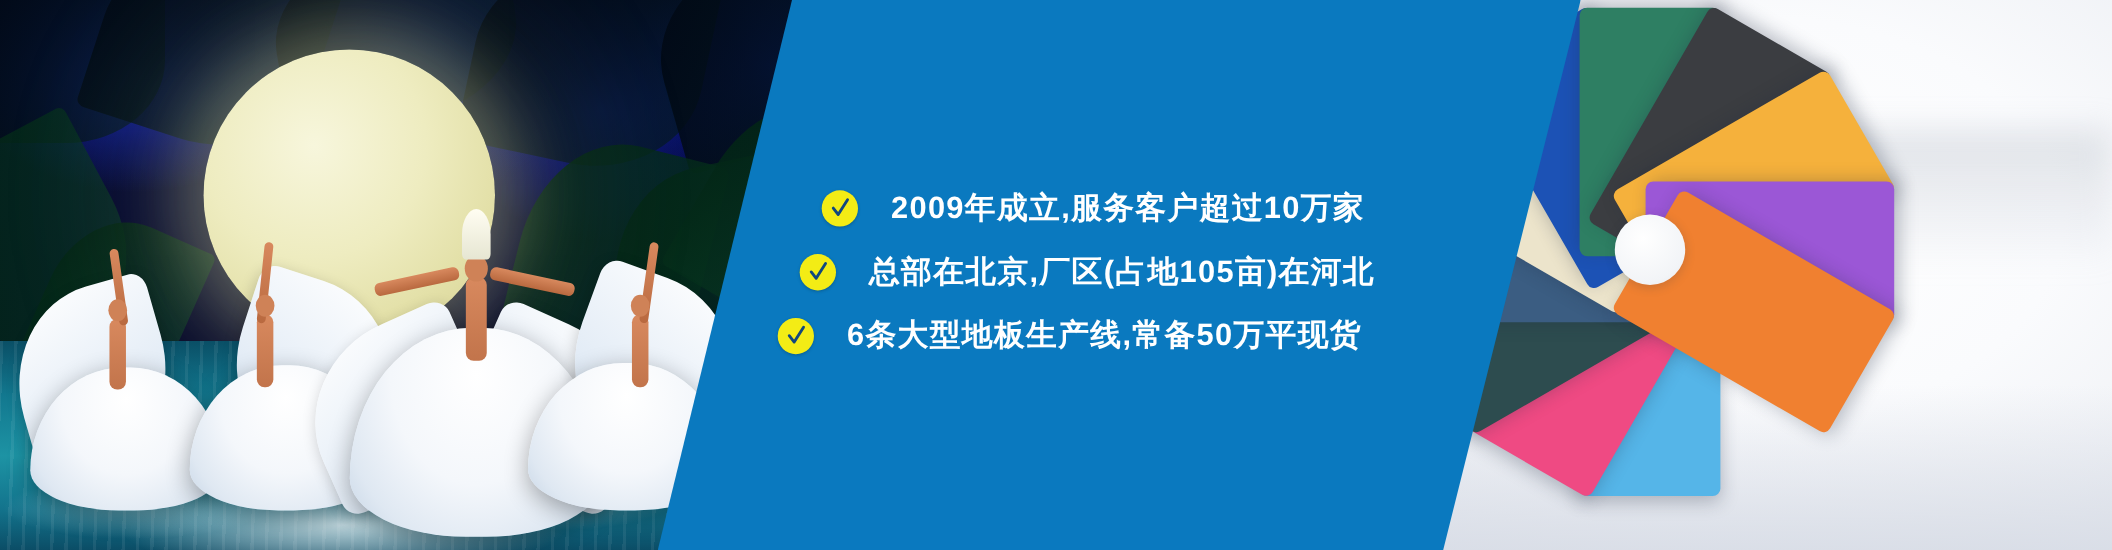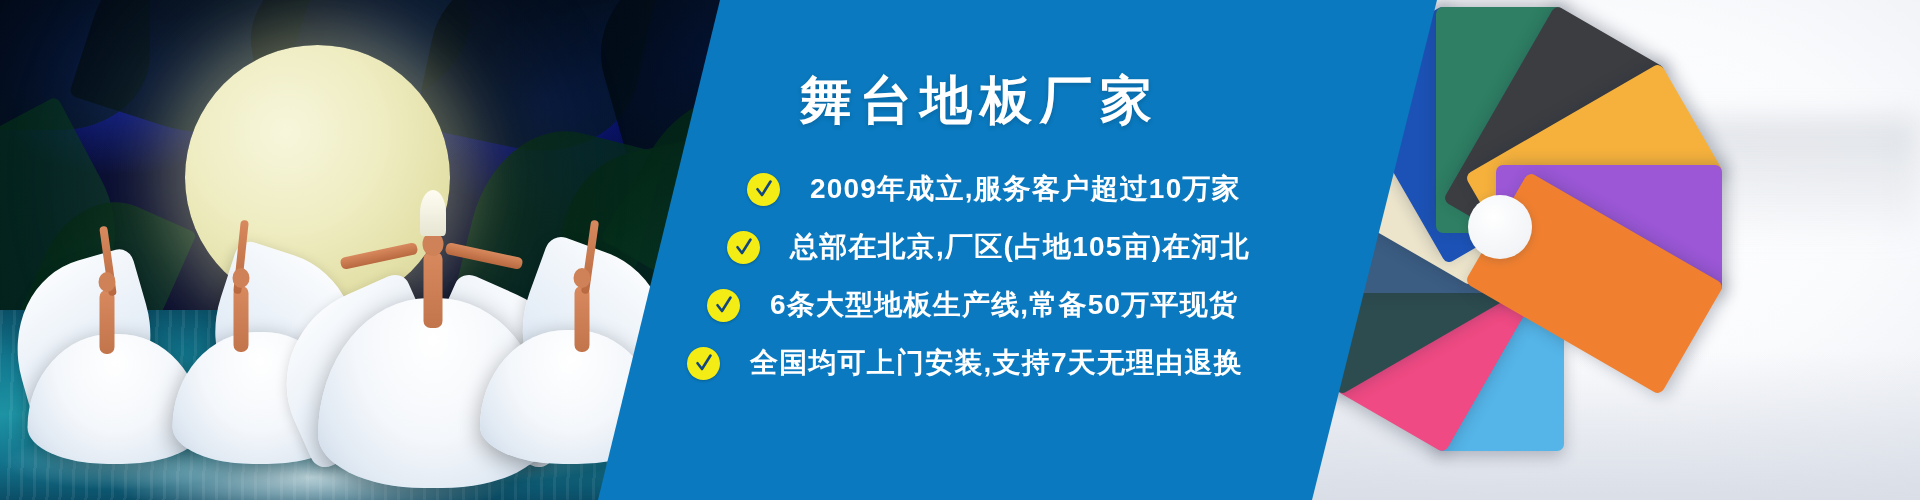--- a/index.html
+++ b/index.html
@@ -179,21 +179,20 @@
         <div class="hub"></div>
     </div>
   </div>
 
   <div class="blue-panel">
     <div class="blue-fill" id="blue-fill" style="background: rgb(10, 121, 191);"></div>
   </div>
 
   <div class="content">
 
-    <div class="title" style="color: rgb(255, 255, 255);">舞台地板厂家</div>
 
     <div class="bullets">
 
       <div class="bullet b0">
         <span class="check" style="background: rgb(243, 236, 21);">
           <svg width="22" height="22" viewBox="0 0 22 22" aria-hidden="true">
             <path d="M4.5 11.2 L9 17 L17.5 3.5" fill="none" stroke-width="2.6" stroke-linecap="round" stroke-linejoin="round" class="ck" stroke="#11477e"></path>
           </svg>
         </span>
         <span class="btext" style="color: rgb(255, 255, 255);">2009年成立,服务客户超过10万家</span>
@@ -210,25 +209,17 @@
 
       <div class="bullet b2">
         <span class="check" style="background: rgb(243, 236, 21);">
           <svg width="22" height="22" viewBox="0 0 22 22" aria-hidden="true">
             <path d="M4.5 11.2 L9 17 L17.5 3.5" fill="none" stroke-width="2.6" stroke-linecap="round" stroke-linejoin="round" class="ck" stroke="#11477e"></path>
           </svg>
         </span>
         <span class="btext" style="color: rgb(255, 255, 255);">6条大型地板生产线,常备50万平现货</span>
       </div>
 
-      <div class="bullet b3">
-        <span class="check" style="background: rgb(243, 236, 21);">
-          <svg width="22" height="22" viewBox="0 0 22 22" aria-hidden="true">
-            <path d="M4.5 11.2 L9 17 L17.5 3.5" fill="none" stroke-width="2.6" stroke-linecap="round" stroke-linejoin="round" class="ck" stroke="#11477e"></path>
-          </svg>
-        </span>
-        <span class="btext" style="color: rgb(255, 255, 255);">全国均可上门安装,支持7天无理由退换</span>
-      </div>
 
     </div>
   </div>
 
 </div>
 
 </body></html>

